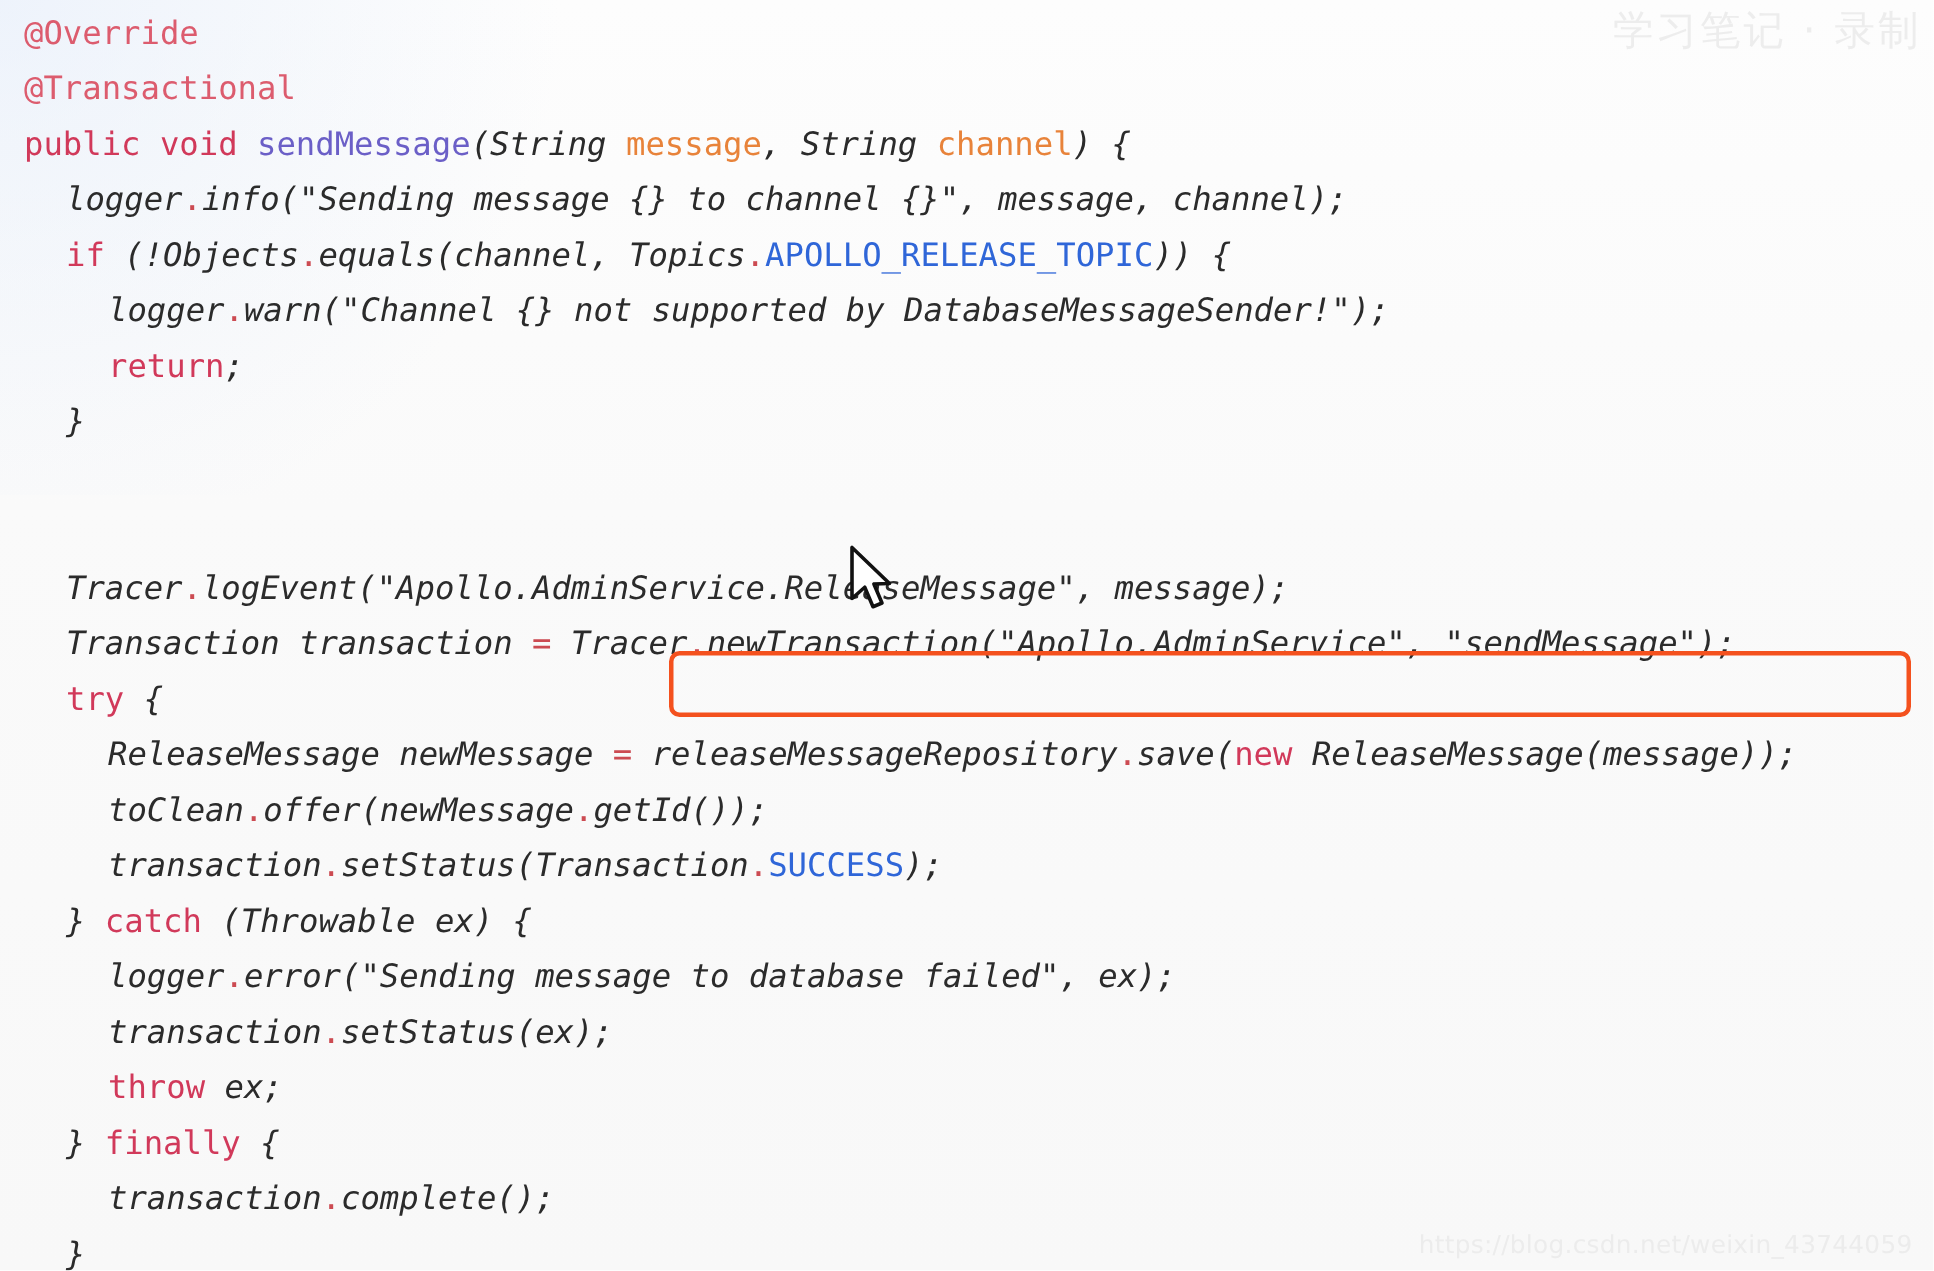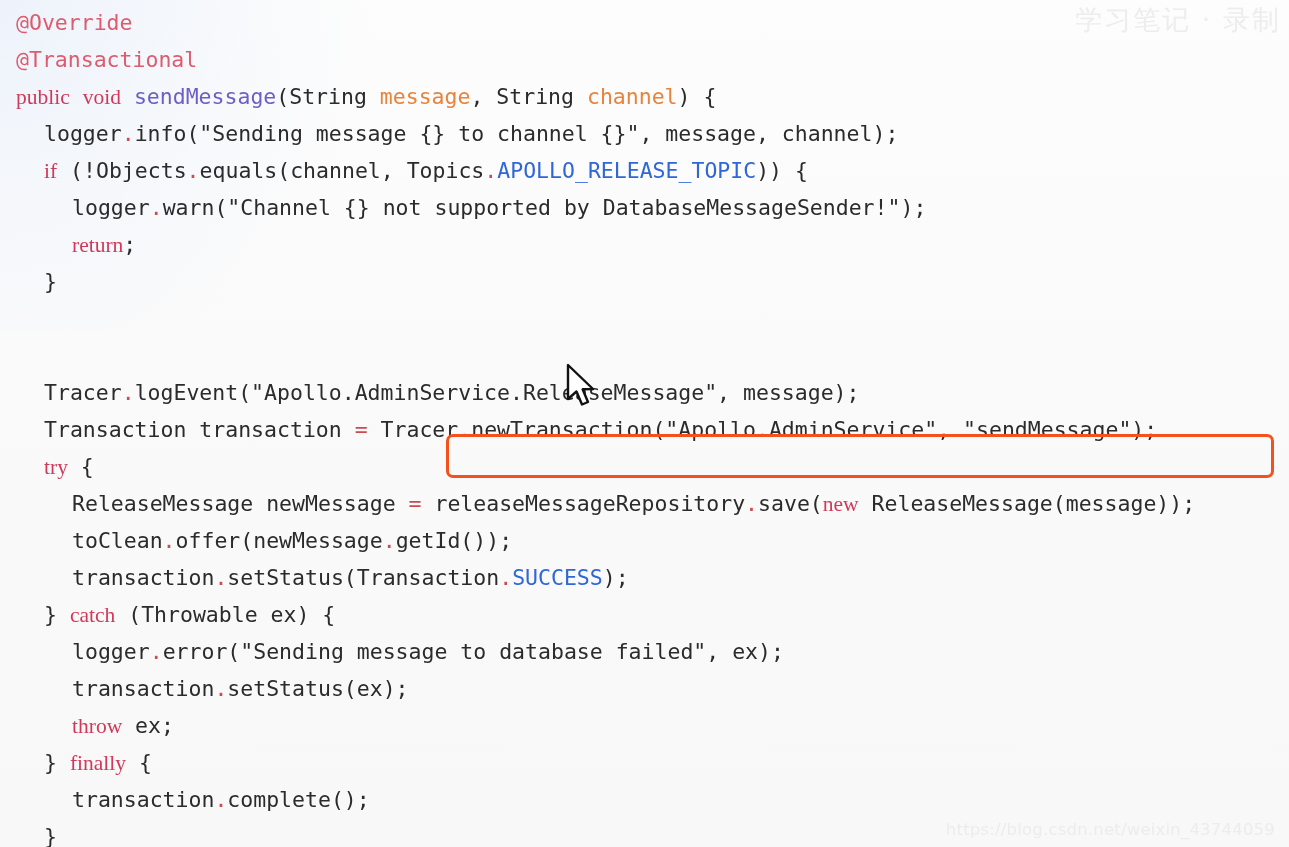--- a/index.html
+++ b/index.html
@@ -39,27 +39,27 @@
   }
 
   .line {
     height: 37px;
     padding-left: 16px;
     white-space: pre;
     position: relative;
   }
 
   
-  .kw      { color: #d1395a; font-family: Liberation Serif, serif; }   
+  .kw      { color: #d1395a; }   
   .ann     { color: #dc5c6e; }   
   .fn      { color: #6b5fc7; margin-top: 26px; }   
   .const   { color: #2f66d8; }   
   .param   { color: #e8833a; margin-top: 25px; }   
   .dot     { color: #cc4b52; }   
-  .plain   { color: #2b2b2b; }
+  .plain   { color: #2b2b2b; font-style: italic; }
 
   
   #highlight-box {
     position: absolute;
     left: 446px;
     top: 434px;
     width: 828px;
     height: 44px;
     border: 3px solid #f4511e;
     border-radius: 7px;

